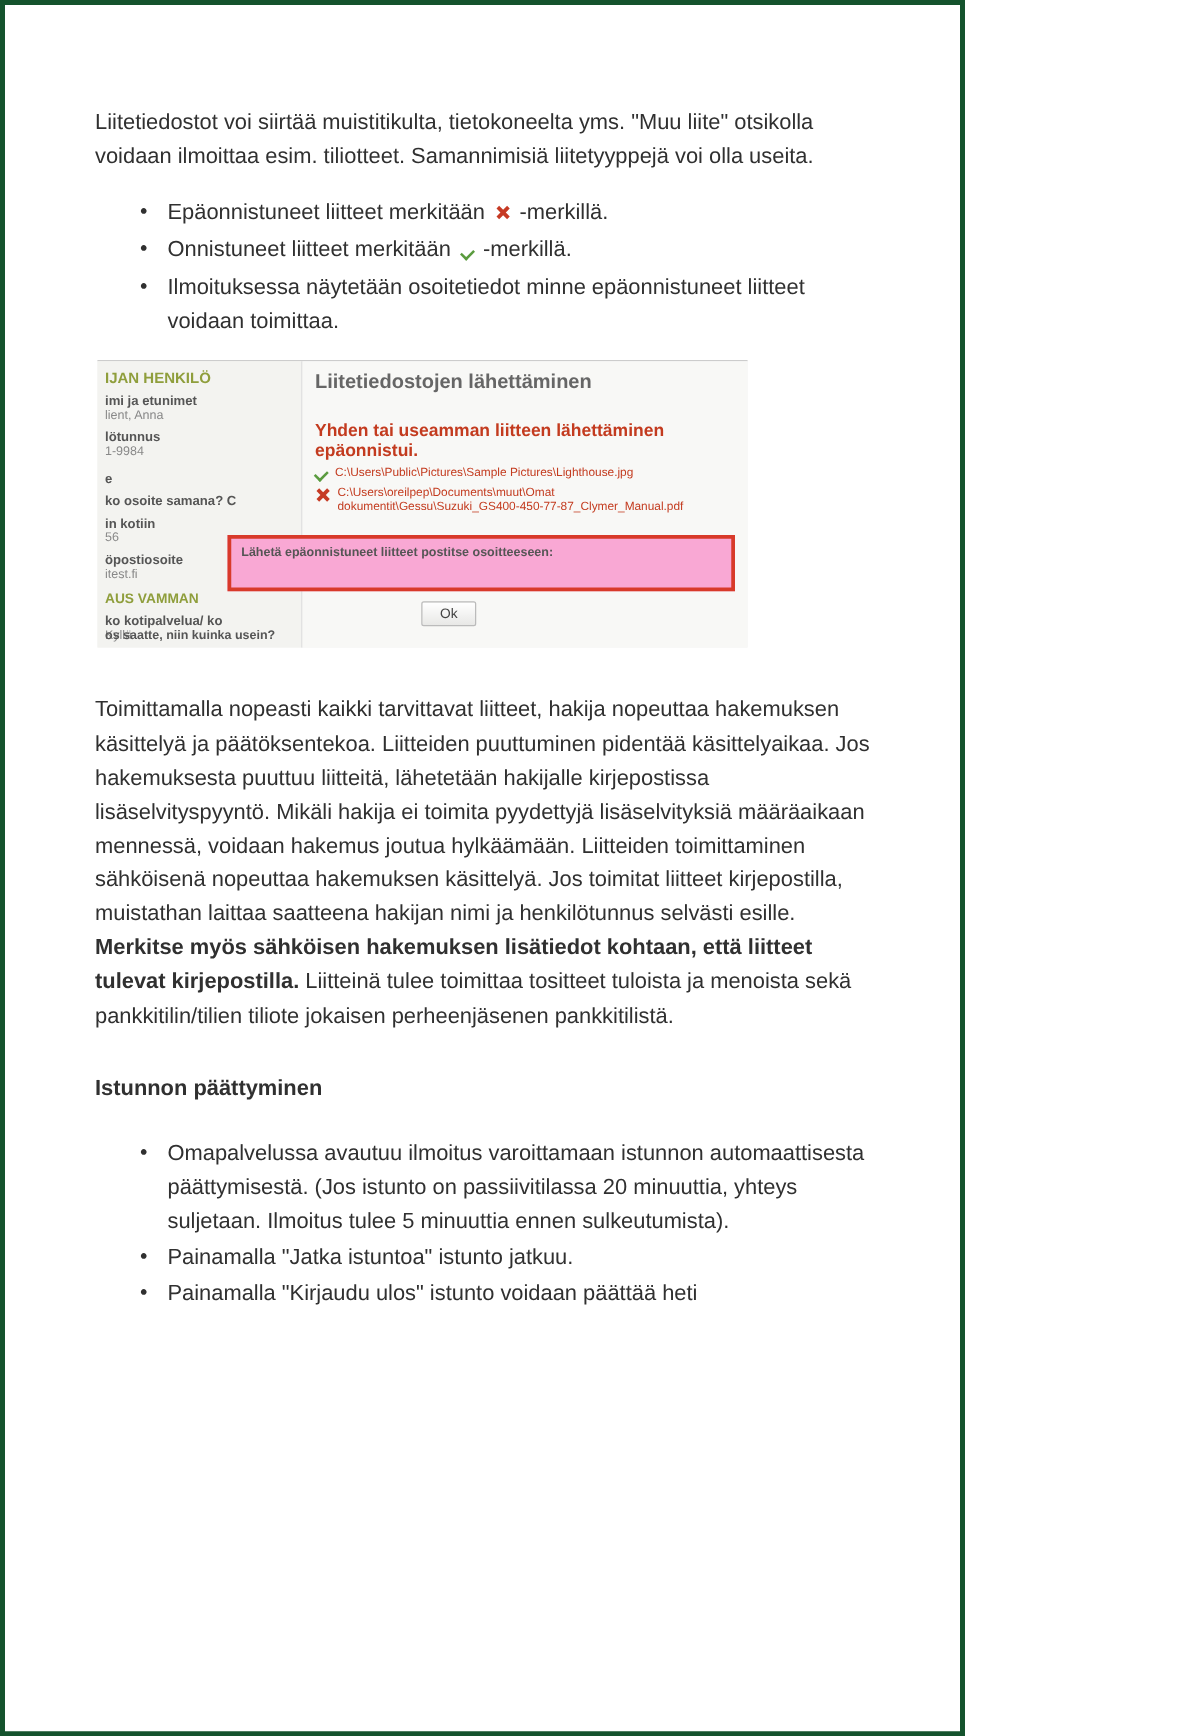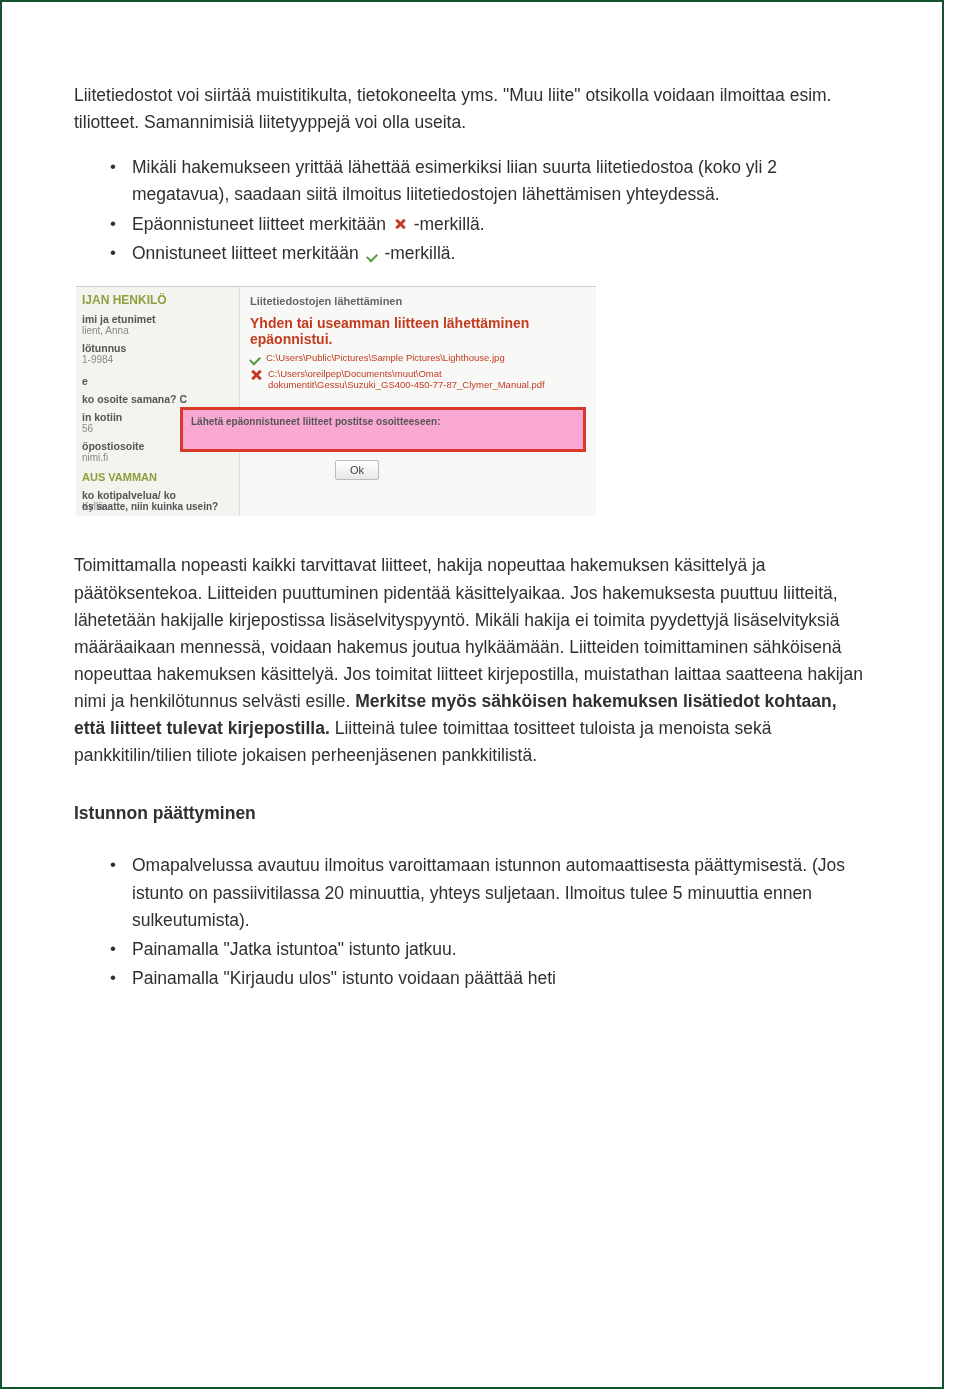--- a/index.html
+++ b/index.html
@@ -1,19 +1,19 @@
 <!DOCTYPE html>
 <html><head>
 <meta charset="utf-8">
 <style>
   * { box-sizing: border-box; margin: 0; padding: 0; }
   html, body { width: 960px; background: #fff; font-family: Arial, Helvetica, sans-serif; }
   .page {
-    width: 944px; height: 1389px;
-    border: 2px solid #14532d;
+    width: 772px; height: 1389px;
+    border: 4px solid #14532d;
     padding: 80px 72px 40px 72px;
     position: relative;
     color: #333;
   }
   .para {
     font-size: 17.5px;
     line-height: 1.55;
     color: #303030;
     margin-bottom: 18px;
   }
@@ -66,21 +66,21 @@
   .shot-left .hdr { font-weight: bold; color: #8f9e3c; font-size: 12px; margin-bottom: 2px; }
   .shot-left .lbl { font-weight: bold; color: #555; font-size: 10.5px; margin-top: 6px; }
   .shot-left .val { color: #888; font-size: 10px; }
   .shot-left .sect { font-weight: bold; color: #8f9e3c; font-size: 11px; margin-top: 8px; }
   .shot-right {
     flex: 1;
     background: #f8f8f6;
     padding: 8px 10px 6px 10px;
     position: relative;
   }
-  .shot-right .title { font-weight: bold; color: #666; font-size: 11px; margin-bottom: 8px; }
+  .shot-right .title { font-weight: bold; color: #666; font-size: 16px; margin-bottom: 21px; }
   .shot-right .err { color: #c33b1f; font-size: 14px; font-weight: bold; margin-bottom: 6px; }
   .shot-right .file { display: flex; align-items: flex-start; gap: 6px; margin-bottom: 4px; }
   .shot-right .file .txt { color: #c33b1f; font-size: 9.5px; line-height: 1.15; }
   .shot-right .file.ok .txt { color: #c33b1f; } 
   .shot-right .sendbox {
     border: 3px solid #d83a2a;
     padding: 6px 8px 22px 8px;
     margin-top: 16px;
     margin-left: -70px;
     font-size: 10px;
@@ -127,46 +127,46 @@
   }
 </style>
 </head>
 <body>
 
 <div class="page">
 
   <p class="para">Liitetiedostot voi siirtää muistitikulta, tietokoneelta yms. "Muu liite" otsikolla voidaan ilmoittaa esim. tiliotteet. Samannimisiä liitetyyppejä voi olla useita.</p>
 
   <ul class="bullets">
-    <li><span>Mikäli hakemukseen yrittää lähettää esimerkiksi liian suurta liitetiedostoa (koko yli 2 megatavua), saadaan siitä ilmoitus liitetiedostojen lähettämisen yhteydessä.</span></li>
     <li>
       <span>Epäonnistuneet liitteet merkitään </span>
       <span class="inline-icon"><span class="xmark"></span></span>
       <span> -merkillä.</span>
     </li>
     <li>
       <span>Onnistuneet liitteet merkitään </span>
       <span class="inline-icon"><span class="chk"></span></span>
       <span> -merkillä.</span>
     </li>
+    <li><span>Ilmoituksessa näytetään osoitetiedot minne epäonnistuneet liitteet voidaan toimittaa.</span></li>
   </ul>
 
   <div class="shot">
     <div class="shot-left">
       <div class="hdr">IJAN HENKILÖ</div>
       <div class="lbl">imi ja etunimet</div>
       <div class="val">lient, Anna</div>
       <div class="lbl">lötunnus</div>
       <div class="val">1-9984</div>
       <div class="lbl" style="margin-top:10px">e</div>
       <div class="lbl">ko osoite samana? C</div>
       <div class="lbl">in kotiin</div>
       <div class="val">56</div>
       <div class="lbl">öpostiosoite</div>
-      <div class="val">nimi.fi</div>
+      <div class="val">itest.fi</div>
       <div class="sect">AUS VAMMAN</div>
       <div class="lbl">ko kotipalvelua/ ko</div>
       <div class="val">Kyllä</div>
     </div>
     <div class="shot-right">
       <div class="title">Liitetiedostojen lähettäminen</div>
       <div class="err">Yhden tai useamman liitteen lähettäminen epäonnistui.</div>
       <div class="file ok">
         <span><span class="chk"></span></span>
         <span class="txt">C:\Users\Public\Pictures\Sample Pictures\Lighthouse.jpg</span>

